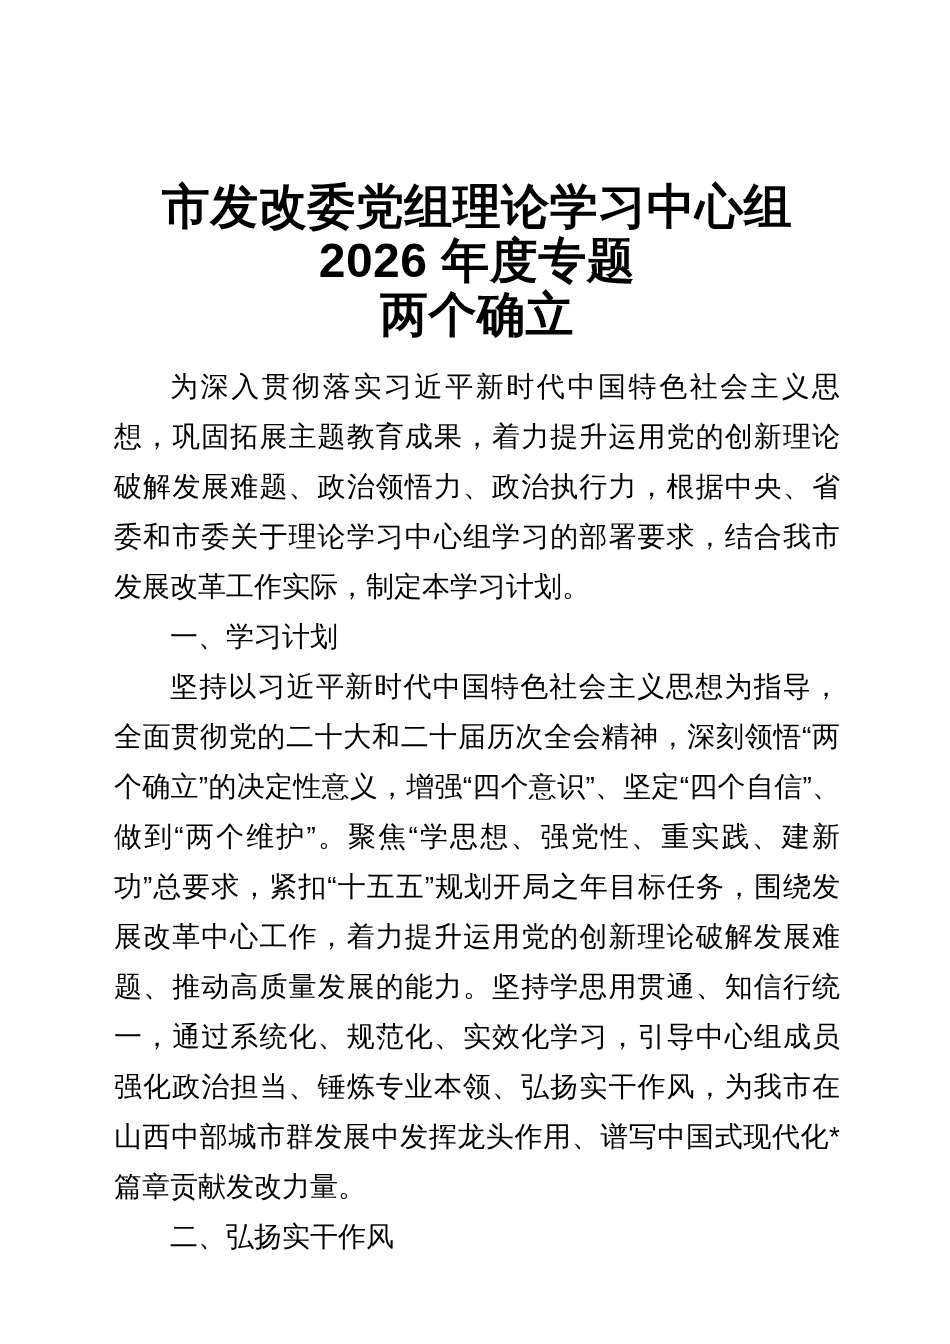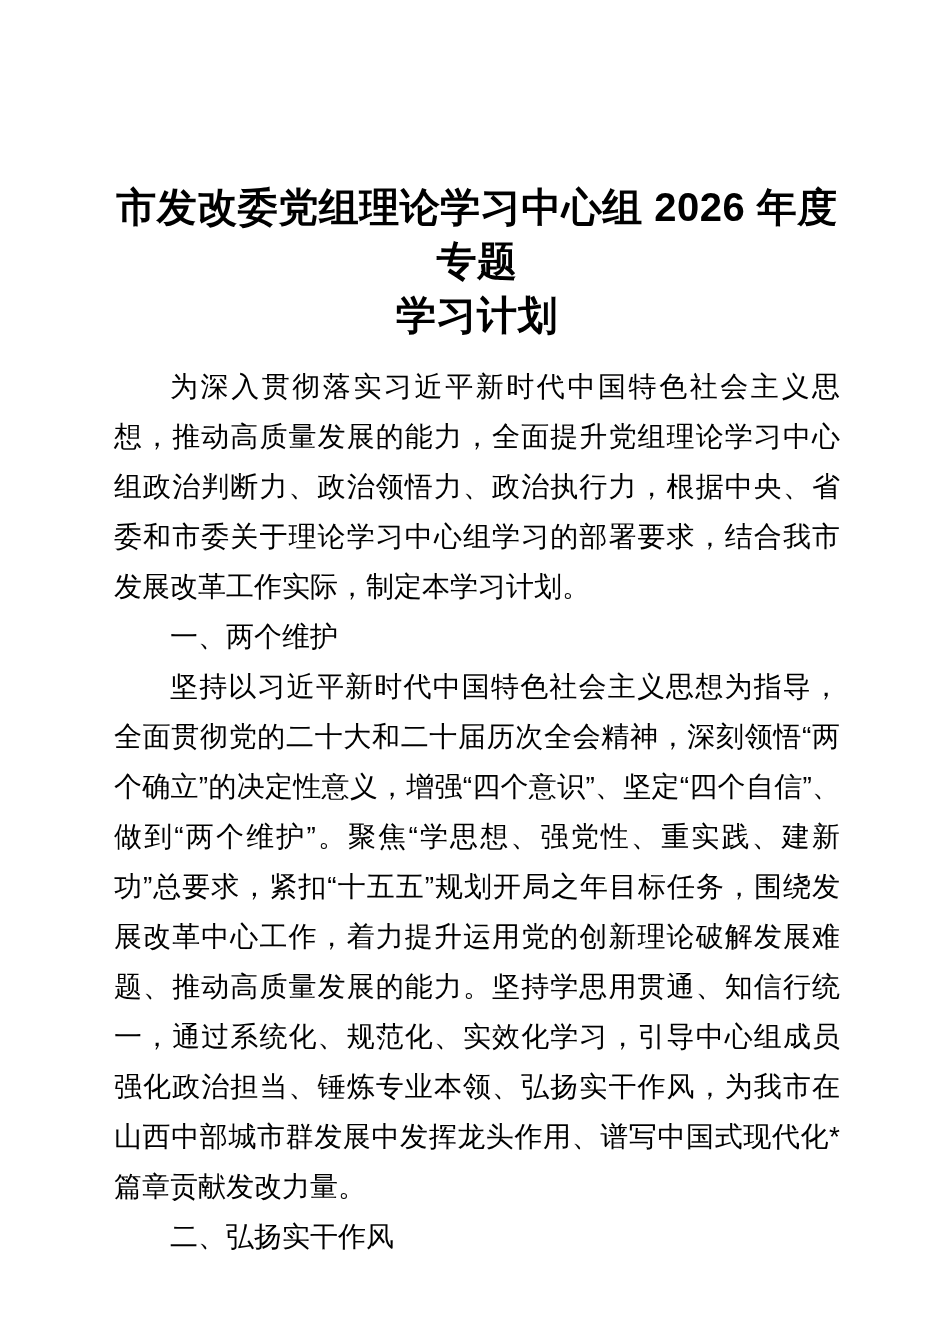--- a/index.html
+++ b/index.html
@@ -13,21 +13,21 @@
     height: 1344px;
     background: #ffffff;
     color: #000000;
     font-family: "Liberation Sans", sans-serif;
     box-sizing: border-box;
     padding: 180px 110px 0 114px;
     overflow: hidden;
   }
   .doc-title {
     margin: 0 0 20px 0;
-    font-size: 40px;
+    font-size: 48px;
     font-weight: 700;
     line-height: 54px;
     text-align: center;
     letter-spacing: 0.5px;
   }
   .title-line {
     display: block;
   }
   .body-para {
     margin: 0;
@@ -45,24 +45,24 @@
     font-weight: 400;
   }
 </style>
 </head>
 <body>
 
 <div class="page">
 
   <h1 class="doc-title">
     <span class="title-line">市发改委党组理论学习中心组 2026 年度专题</span>
-    <span class="title-line">学习计划</span>
+    <span class="title-line">两个确立</span>
   </h1>
 
-  <p class="body-para">为深入贯彻落实习近平新时代中国特色社会主义思想，推动高质量发展的能力，全面提升党组理论学习中心组政治判断力、政治领悟力、政治执行力，根据中央、省委和市委关于理论学习中心组学习的部署要求，结合我市发展改革工作实际，制定本学习计划。</p>
+  <p class="body-para">为深入贯彻落实习近平新时代中国特色社会主义思想，巩固拓展主题教育成果，着力提升运用党的创新理论破解发展难题、政治领悟力、政治执行力，根据中央、省委和市委关于理论学习中心组学习的部署要求，结合我市发展改革工作实际，制定本学习计划。</p>
 
-  <p class="section-heading">一、两个维护</p>
+  <p class="section-heading">一、学习计划</p>
 
   <p class="body-para">坚持以习近平新时代中国特色社会主义思想为指导，全面贯彻党的二十大和二十届历次全会精神，深刻领悟“两个确立”的决定性意义，增强“四个意识”、坚定“四个自信”、做到“两个维护”。聚焦“学思想、强党性、重实践、建新功”总要求，紧扣“十五五”规划开局之年目标任务，围绕发展改革中心工作，着力提升运用党的创新理论破解发展难题、推动高质量发展的能力。坚持学思用贯通、知信行统一，通过系统化、规范化、实效化学习，引导中心组成员强化政治担当、锤炼专业本领、弘扬实干作风，为我市在山西中部城市群发展中发挥龙头作用、谱写中国式现代化*篇章贡献发改力量。</p>
 
   <p class="section-heading">二、弘扬实干作风</p>
 
 </div>
 
 </body></html>

